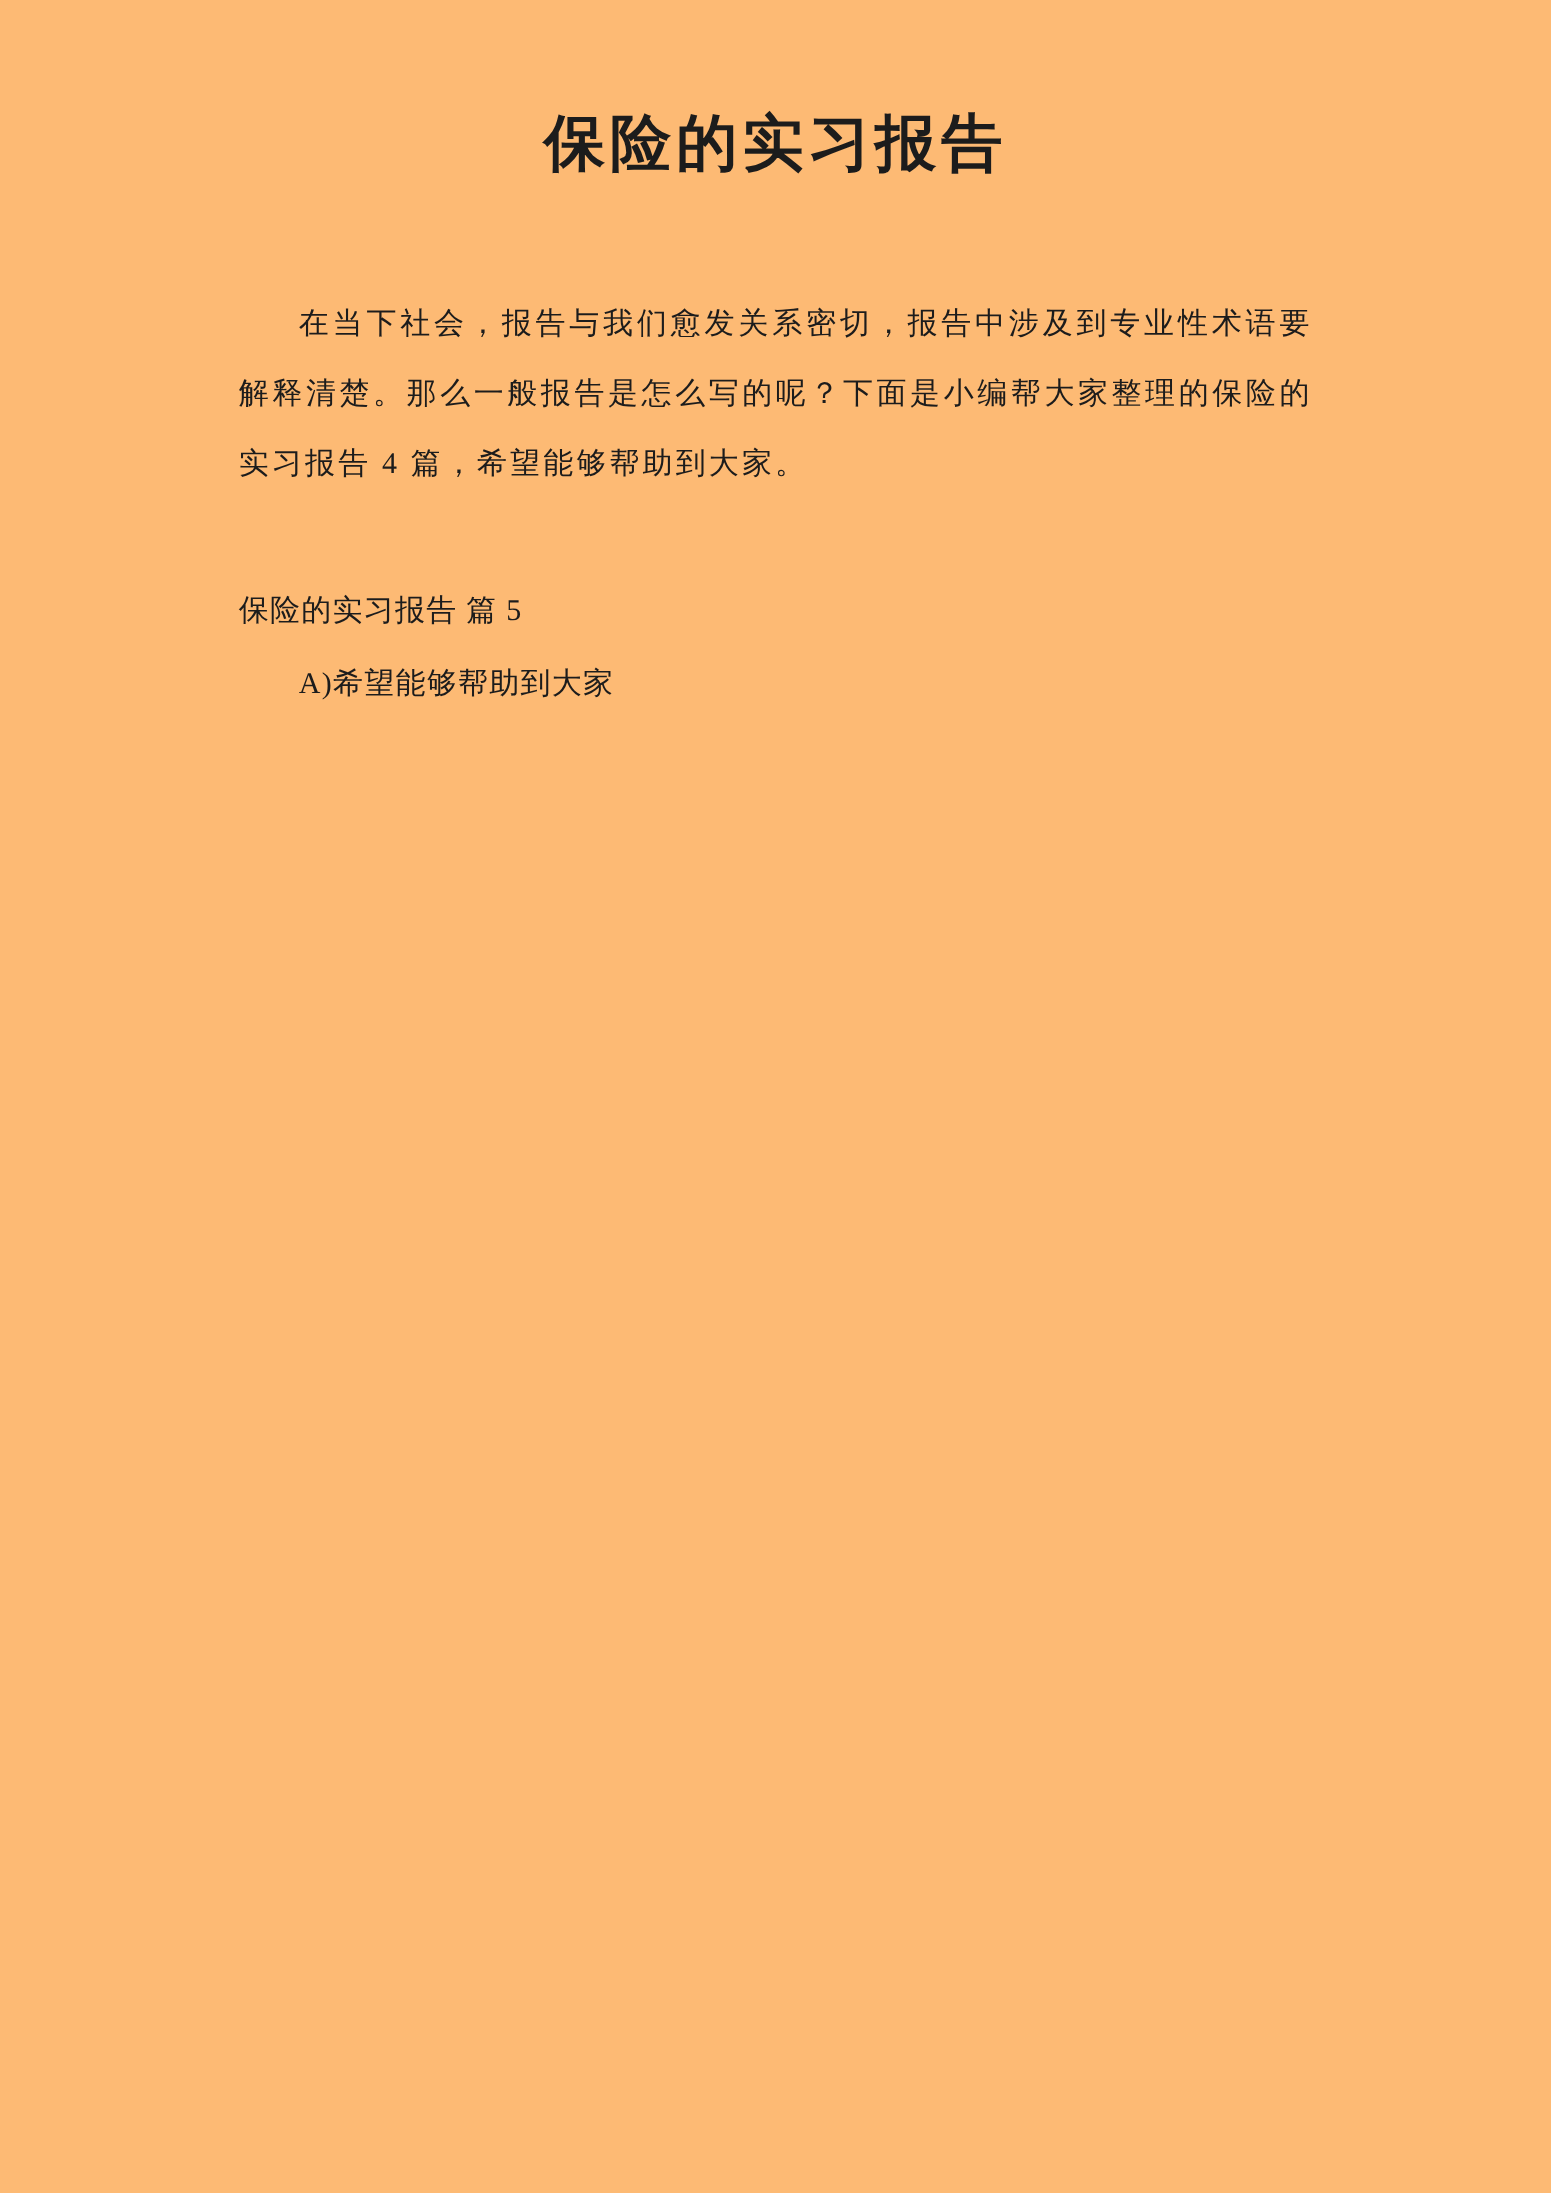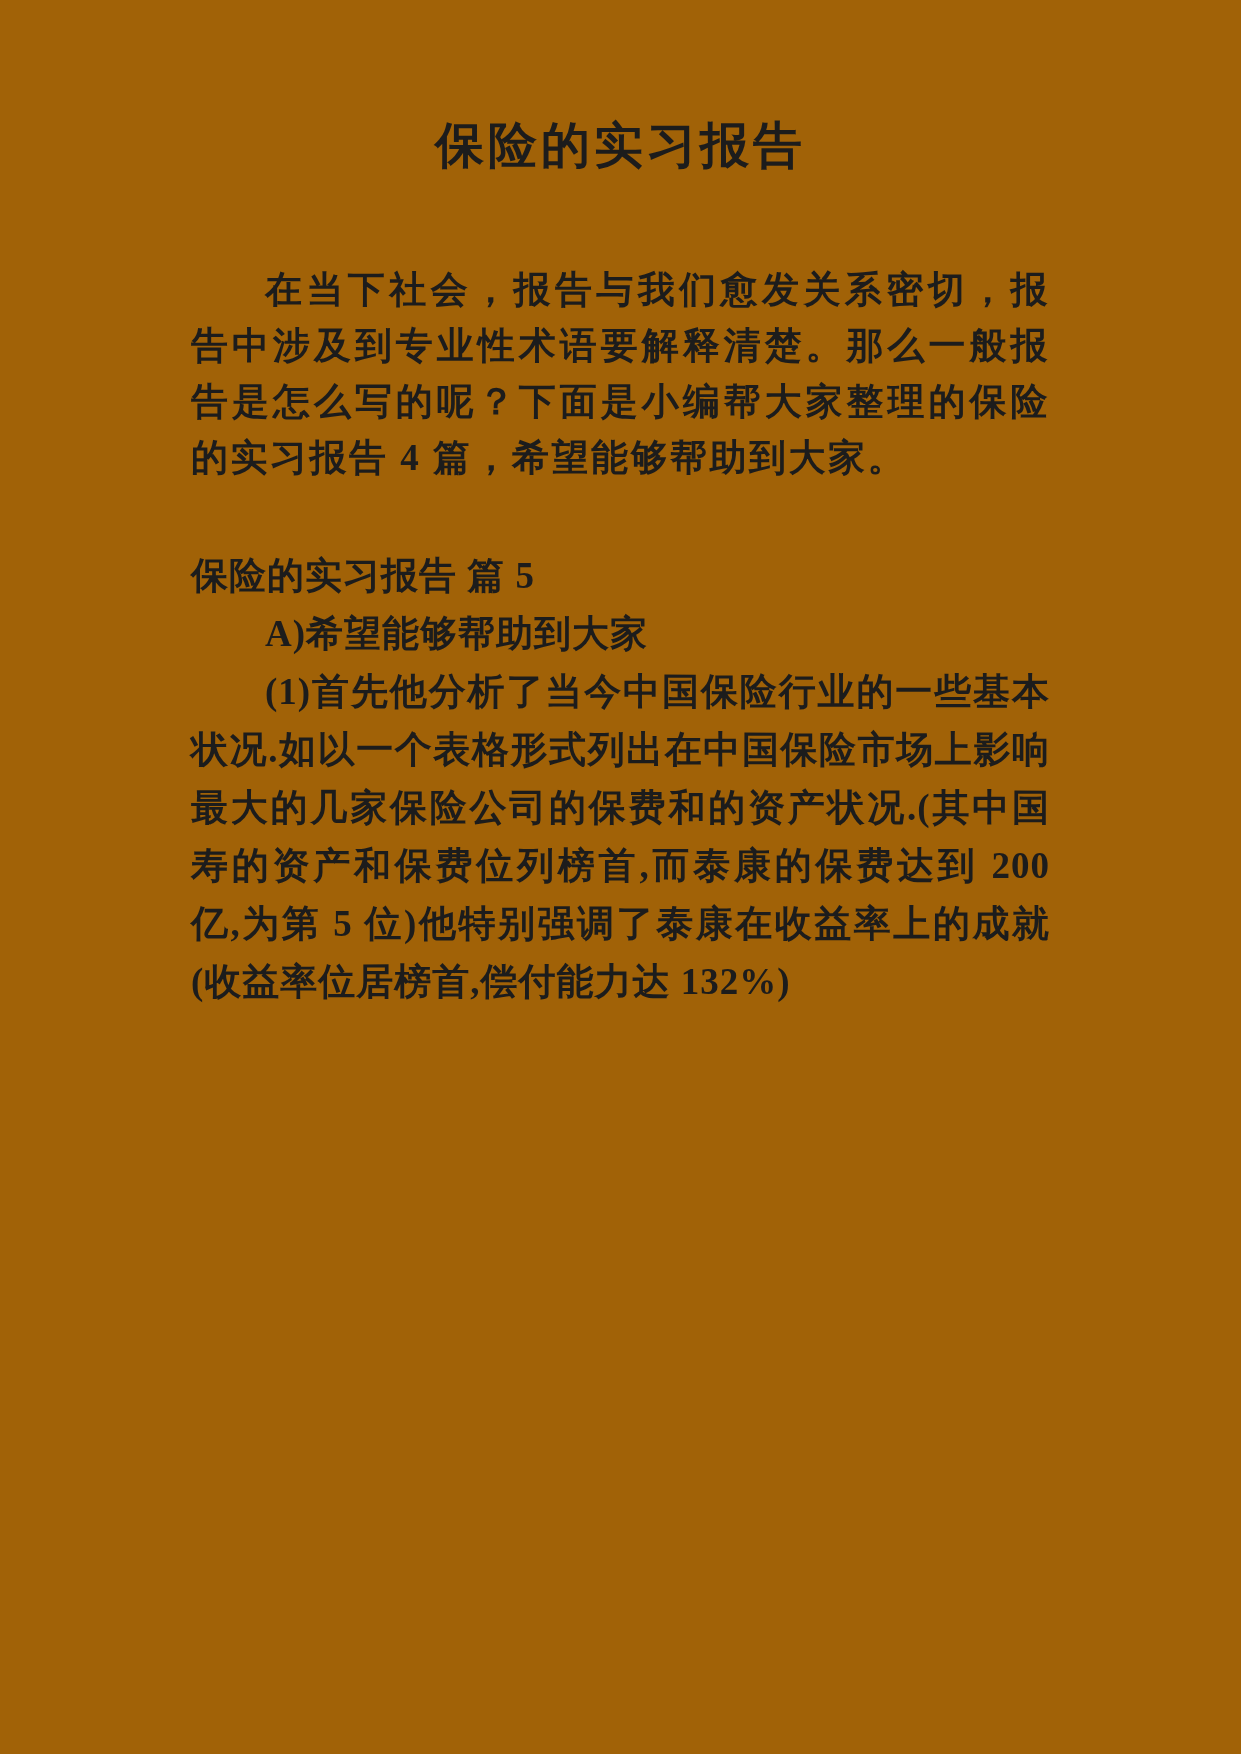--- a/index.html
+++ b/index.html
@@ -6,39 +6,39 @@
     margin: 0;
     padding: 0;
     background: #ffffff;
   }
   .page {
     position: relative;
     width: 1241px;
     height: 1754px;
     box-sizing: border-box;
     margin: 0 auto;
-    background: #a16207;
+    background: #fdba74;
     color: #1c1c1c;
     font-family: "Liberation Serif", "DejaVu Serif", serif;
-    padding: 111px 191px 0 191px;
+    padding: 80px 191px 0 191px;
     overflow: hidden;
   }
   .doc-title {
     margin: 0 0 81px 0;
     font-size: 49px;
     font-weight: 700;
     line-height: 70px;
     letter-spacing: 4px;
     text-align: center;
     white-space: nowrap;
   }
   .para {
     margin: 0;
-    font-size: 37px;
-    font-weight: 700;
+    font-size: 24px;
+    font-weight: 400;
     text-align: justify;
     word-break: break-all;
   }
   .intro-para {
     line-height: 56px;
     letter-spacing: 2.5px;
     text-indent: 2em;
     margin-bottom: 61px;
   }
   .section-heading {
@@ -59,16 +59,15 @@
   <h1 class="doc-title">保险的实习报告</h1>
 
   <p class="para intro-para">在当下社会，报告与我们愈发关系密切，报告中涉及到专业性术语要解释清楚。那么一般报告是怎么写的呢？下面是小编帮大家整理的保险的实习报告 4 篇，希望能够帮助到大家。</p>
 
   <p class="para section-heading">保险的实习报告 篇 5</p>
 
 
 
   <p class="para body-para">A)希望能够帮助到大家</p>
 
-  <p class="para body-para">(1)首先他分析了当今中国保险行业的一些基本状况.如以一个表格形式列出在中国保险市场上影响最大的几家保险公司的保费和的资产状况.(其中国寿的资产和保费位列榜首,而泰康的保费达到 200 亿,为第 5 位)他特别强调了泰康在收益率上的成就(收益率位居榜首,偿付能力达 132%)</p>
 
 
 </div>
 
 </body></html>

